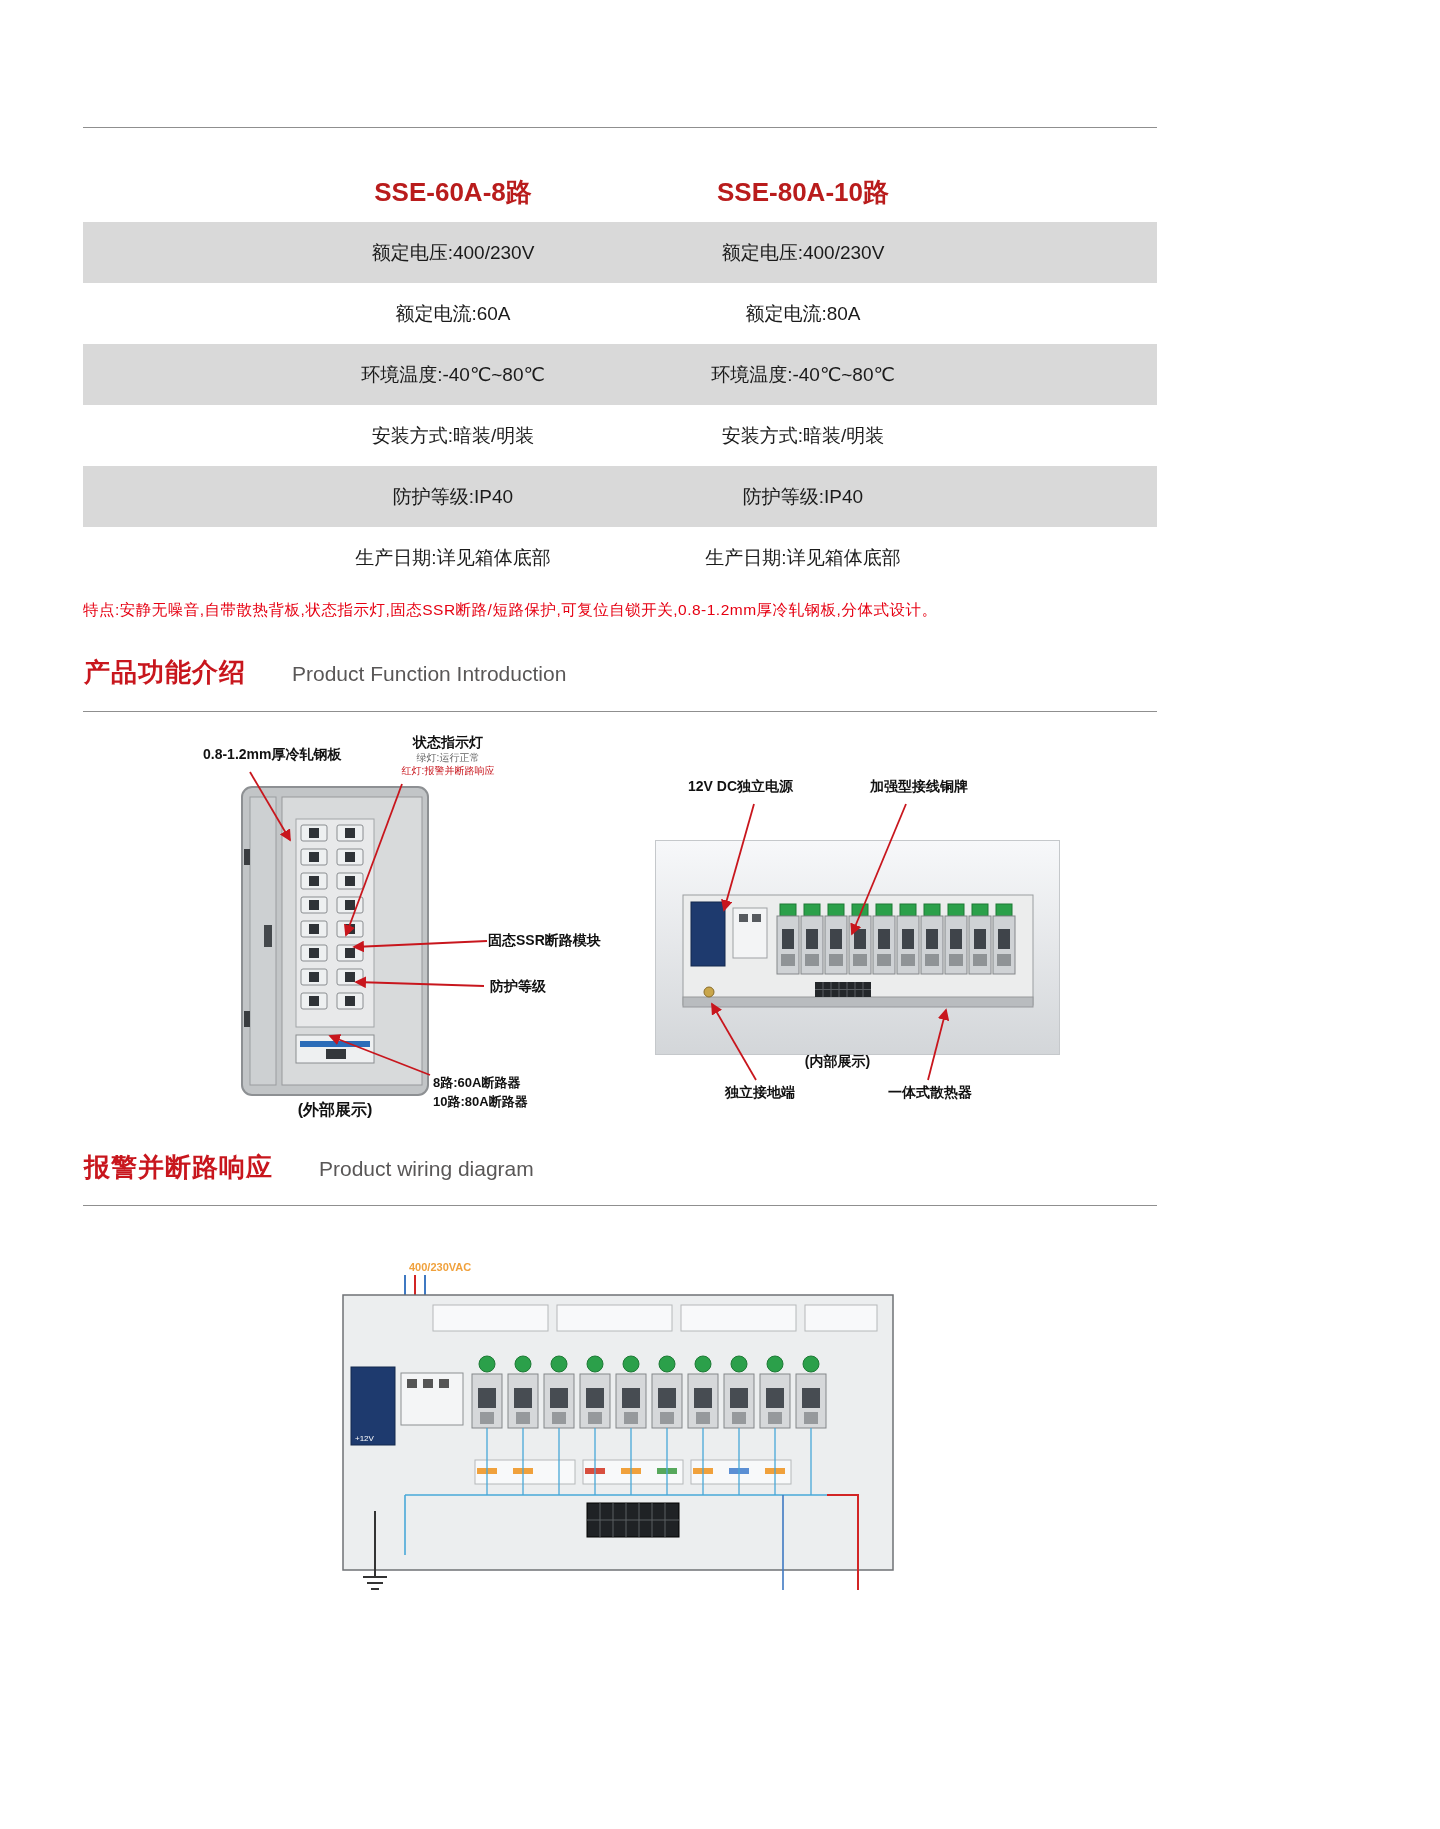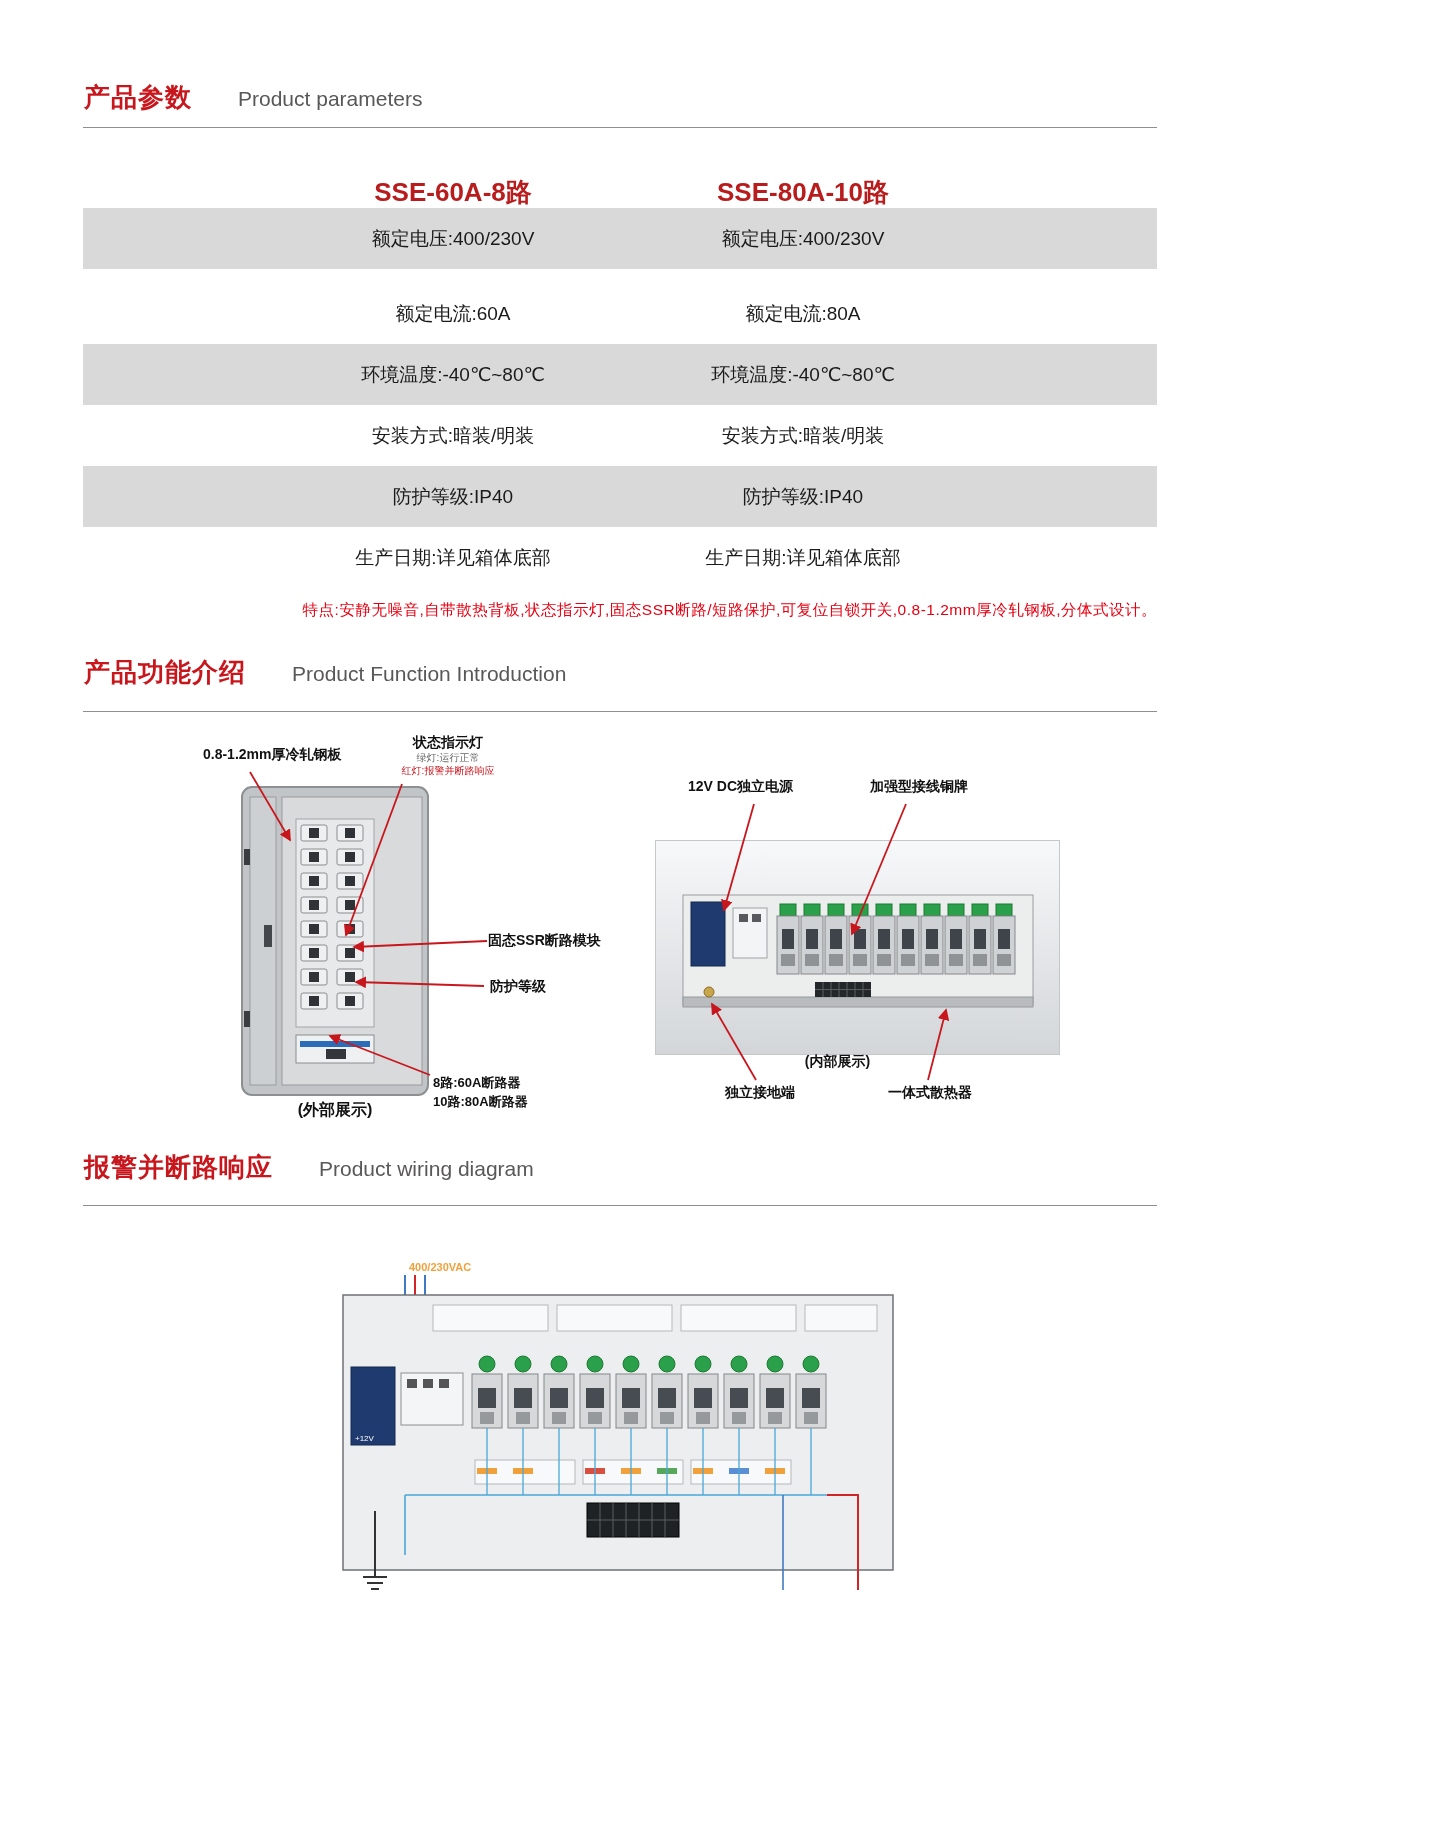--- a/index.html
+++ b/index.html
@@ -14,51 +14,47 @@
 
   .trow { position: absolute; left: 83px; width: 1074px; }
   .cell { position: absolute; top: 0; height: 100%; display: flex; align-items: center; justify-content: center; white-space: nowrap; }
   .c1 { left: 85px; width: 570px; }
   .c2 { left: 435px; width: 570px; }
   .model-row { top: 163px; height: 59px; }
   .model { font-size: 26px; font-weight: bold; color: #b91c1c; }
   .srow { height: 61px; font-size: 19px; color: #1a1a1a; }
   .srow.gray { background: #d9d9d9; }
 
-  .features { position: absolute; left: 83px; top: 600px; width: 1074px; text-align: right; font-size: 15.5px; color: #e60012; letter-spacing: .5px; }
+  .features { position: absolute; left: 83px; top: 600px; width: 1074px; text-align: left; font-size: 15.5px; color: #e60012; letter-spacing: .5px; }
 
   .func { position: absolute; left: 0; top: 720px; width: 1440px; height: 430px; }
   .func .lab { position: absolute; font-size: 14px; font-weight: bold; color: #111; white-space: nowrap; z-index: 6; }
   .func .lab .sub { font-size: 10px; font-weight: normal; line-height: 1.25; }
   .func .lab2 { font-size: 13px; line-height: 1.45; }
   .caption { position: absolute; font-size: 16px; font-weight: bold; color: #111; text-align: center; z-index: 6; }
   .arrows { position: absolute; left: 0; top: 0; z-index: 5; pointer-events: none; }
   .ext-svg { position: absolute; left: 240px; top: 65px; z-index: 1; }
   .int-svg { position: absolute; left: 655px; top: 120px; z-index: 1; }
 
   .wiring { position: absolute; left: 0; top: 1255px; width: 1269px; height: 360px; }
   .wiring-svg { position: absolute; left: 335px; top: 0; }
 </style>
 </head>
 <body>
 
 <div class="page">
 
-  <div class="sec-header" style="top:80px">
-    <span class="sec-cn">产品参数</span>
-    <span class="sec-en">Product parameters</span>
-  </div>
   <div class="rule" style="top:127px"></div>
 
   <div class="trow model-row">
     <div class="cell c1 model">SSE-60A-8路</div>
     <div class="cell c2 model">SSE-80A-10路</div>
   </div>
 
-  <div class="trow srow gray" style="top:208px">
+  <div class="trow srow gray" style="top:222px">
     <div class="cell c1">额定电压:400/230V</div>
     <div class="cell c2">额定电压:400/230V</div>
   </div>
   <div class="trow srow" style="top:283px">
     <div class="cell c1">额定电流:60A</div>
     <div class="cell c2">额定电流:80A</div>
   </div>
   <div class="trow srow gray" style="top:344px">
     <div class="cell c1">环境温度:-40℃~80℃</div>
     <div class="cell c2">环境温度:-40℃~80℃</div>

